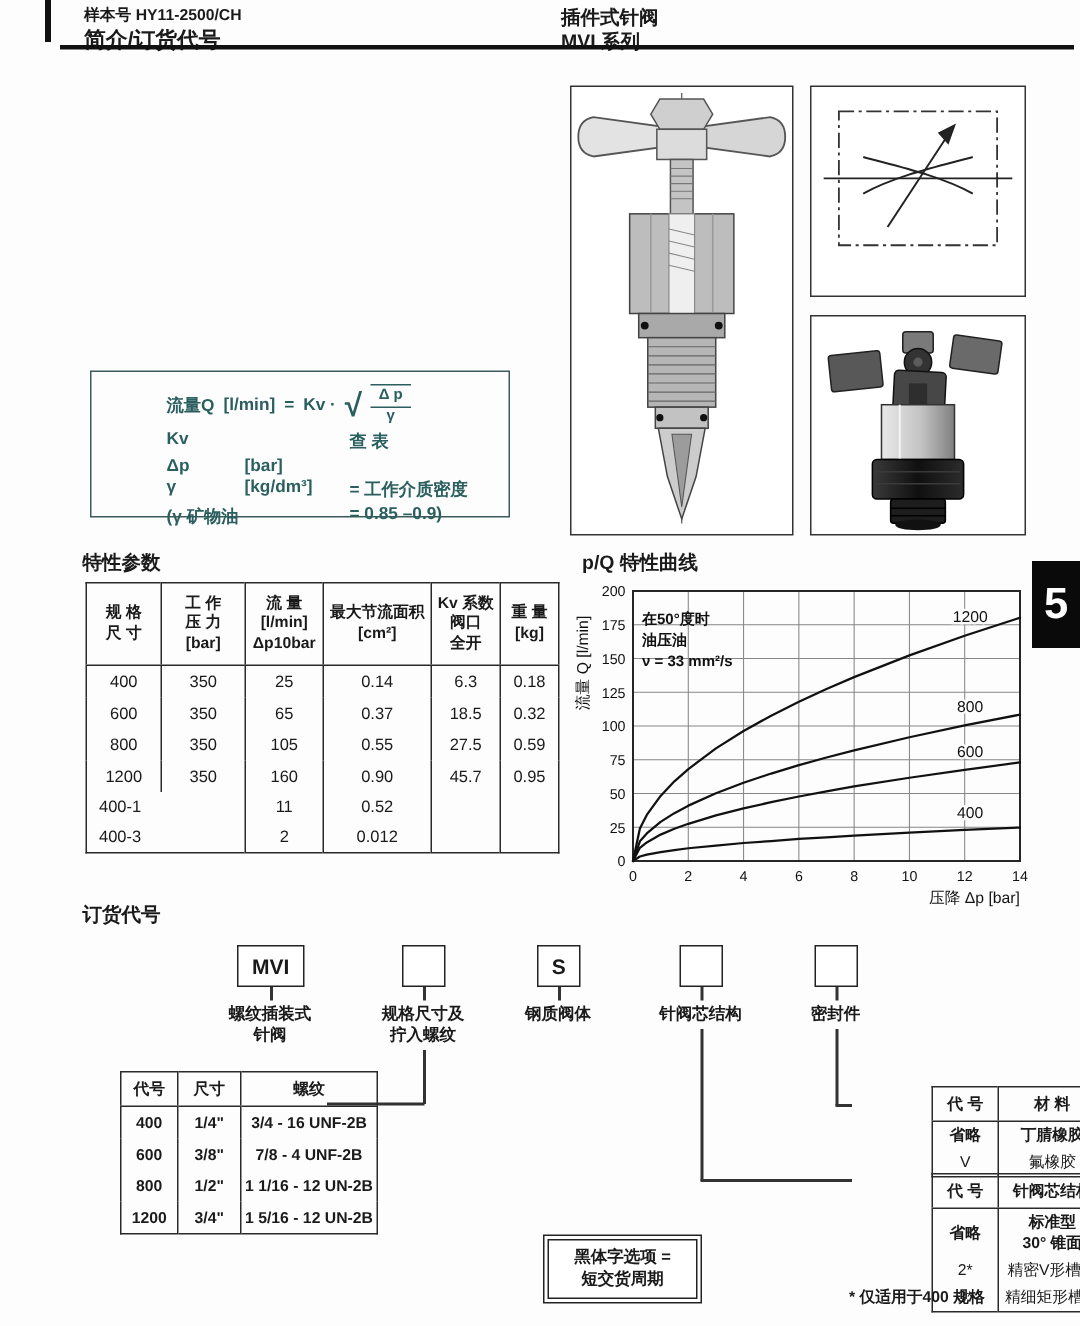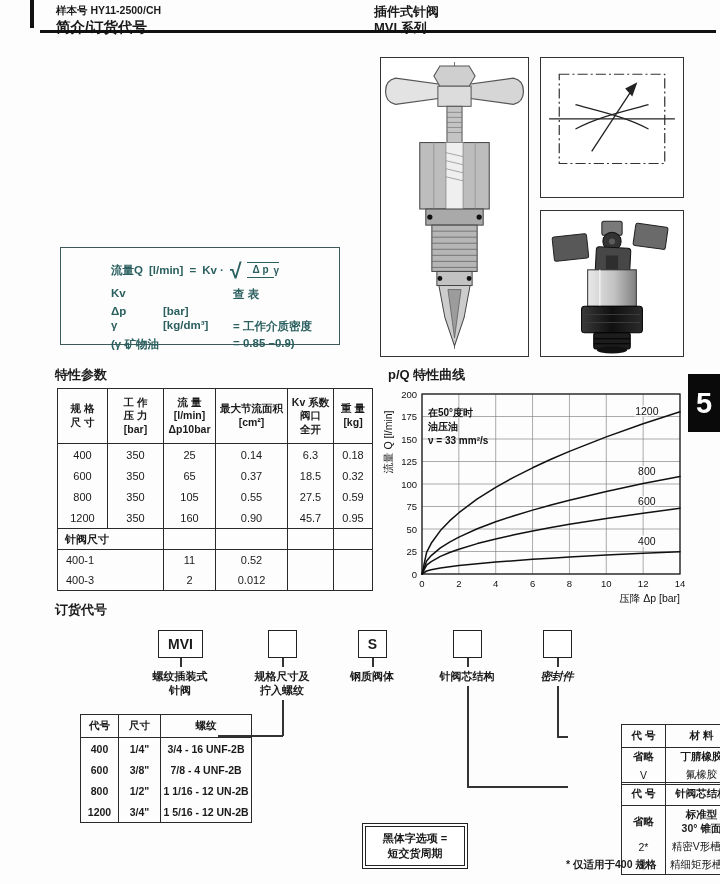--- a/index.html
+++ b/index.html
@@ -18,21 +18,21 @@
   #product-title,#series-title{font-size:13px;font-weight:700;}
   #hdr-rule{left:40px;top:30px;width:676px;height:3px;background:#111;}
   
   #intro{left:57px;top:52px;width:317px;font-size:12.5px;font-weight:600;line-height:1.5;text-align:justify;}
   #intro p{margin:0 0 9px 0;}
   
   #formula-box{left:60px;top:247px;width:280px;height:98px;border:1.5px solid #3d5a5a;color:#2b5f5f;
     padding:9px 6px 0 50px;box-sizing:border-box;font-size:11.5px;font-weight:600;}
   .f-row1{display:flex;align-items:center;gap:6px;height:26px;}
   .rad{font-size:21px;line-height:0.8;transform:translateY(1px);}
-  .frac{display:inline-flex;flex-direction:row;align-items:center;border-top:1.6px solid currentColor;
+  .frac{display:inline-flex;flex-direction:column;align-items:center;border-top:1.6px solid currentColor;
     font-size:10px;line-height:1.25;padding-top:1px;}
   .frac .num{border-bottom:1px solid currentColor;padding:0 5px;}
   .f-grid{display:grid;grid-template-columns:52px 70px auto;row-gap:2.5px;margin-top:4px;}
   
   #drawing-box{left:380px;top:57px;width:147px;height:298px;border:1px solid #333;background:#fff;}
   #symbol-box{left:540px;top:57px;width:142px;height:139px;border:1px solid #333;background:#fff;}
   #photo-box{left:540px;top:210px;width:142px;height:145px;border:1px solid #333;background:#fff;}
   #drawing-box svg,#symbol-box svg,#photo-box svg{display:block;width:100%;height:100%;}
   
   #tab5{left:688px;top:374px;width:32px;height:58px;background:#0a0a0a;color:#fff;
@@ -269,27 +269,20 @@
         <td>27.5</td>
         <td>0.59</td>
       </tr>
       <tr>
         <td>1200</td>
         <td>350</td>
         <td>160</td>
         <td>0.90</td>
         <td>45.7</td>
         <td>0.95</td>
-      </tr>
-      <tr class="ps">
-        <td colspan="2">针阀尺寸</td>
-        <td></td>
-        <td></td>
-        <td></td>
-        <td></td>
       </tr>
       <tr class="pq">
         <td colspan="2" class="span2">400-1</td>
         <td>11</td>
         <td>0.52</td>
         <td></td>
         <td></td>
       </tr>
       <tr class="pq">
         <td colspan="2" class="span2">400-3</td>
@@ -377,21 +370,21 @@
   <div class="otick" style="left:372px;"></div>
   <div class="otick" style="left:467px;"></div>
   <div class="otick" style="left:557px;"></div>
 
   <div class="olabel pre" style="left:130px;">螺纹插装式
 针阀</div>
   <div class="olabel pre" style="left:232px;">规格尺寸及
 拧入螺纹</div>
   <div class="olabel pre" style="left:322px;">钢质阀体</div>
   <div class="olabel pre" style="left:417px;">针阀芯结构</div>
-  <div class="olabel pre" style="left:507px;font-style:italic;">密封件</div>
+  <div class="olabel pre" style="left:507px;">密封件</div>
 
   <div class="vline" style="left:282px;top:700px;height:36px;"></div>
   <div class="hline" style="left:218px;top:735px;width:65px;"></div>
   <div class="vline" style="left:467px;top:686px;height:101px;"></div>
   <div class="hline" style="left:467px;top:786px;width:101px;"></div>
   <div class="vline" style="left:557px;top:686px;height:51px;"></div>
   <div class="hline" style="left:557px;top:736px;width:11px;"></div>
 
   <div class="mini" id="thread-table" style="left:47px;top:714px;">
     <table>

